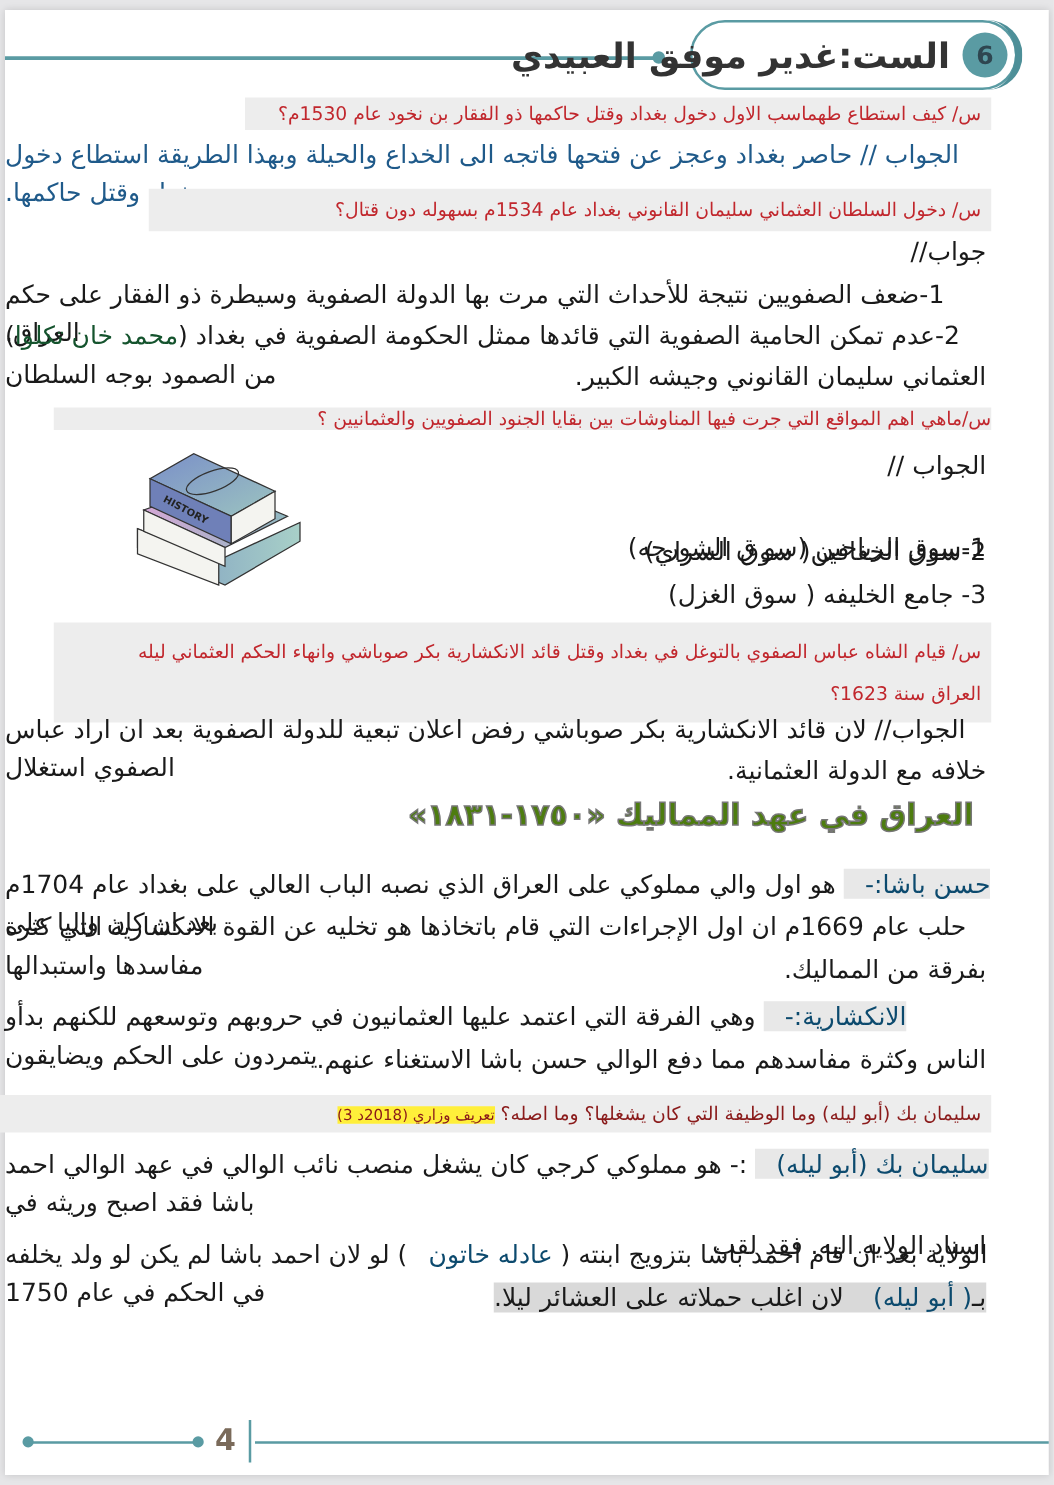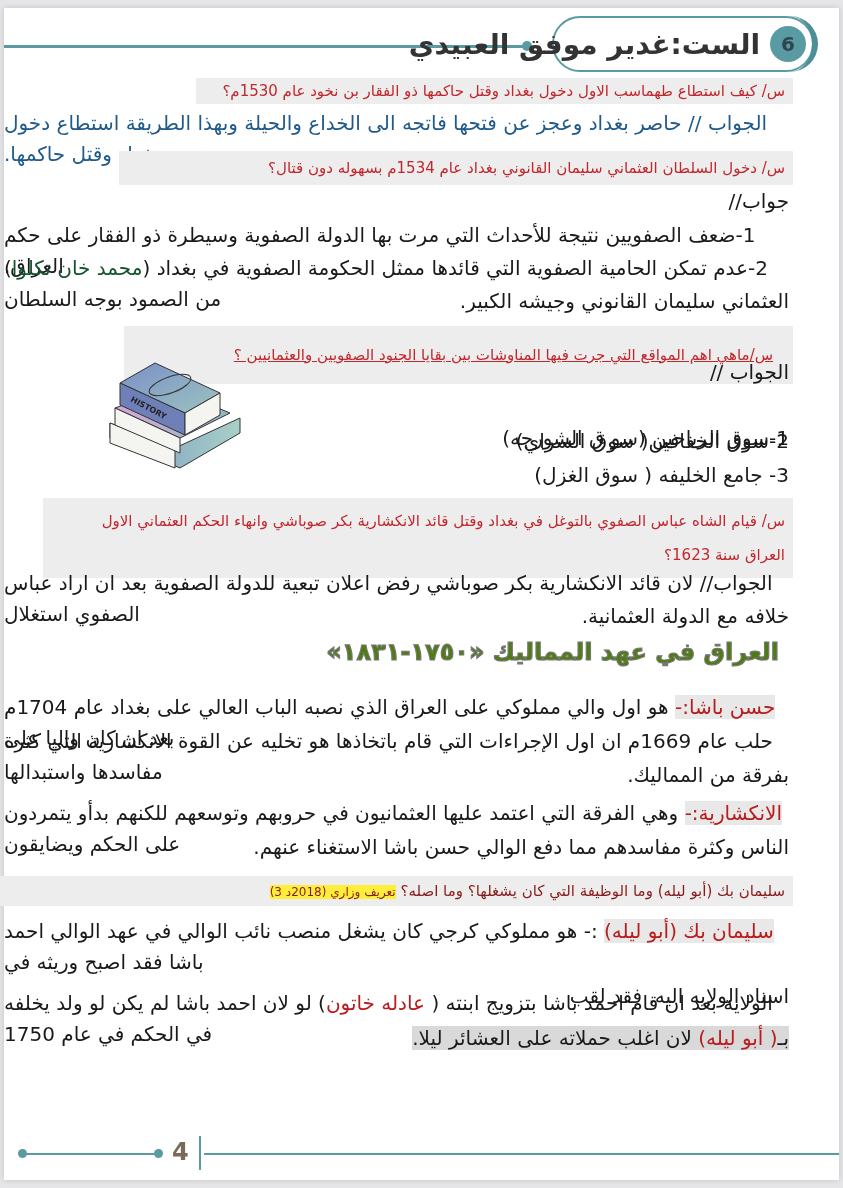--- a/index.html
+++ b/index.html
@@ -32,21 +32,21 @@
   .q {
     position: absolute; right: 46px; background: #ededed; color: #c1272d;
     font-size: 15px; padding: 4px 8px; direction: rtl; text-align: right;
   }
   .t {
     position: absolute; right: 50px; color: #1a1a1a; font-size: 20px; line-height: 31px;
     direction: rtl; text-align: left;
   }
   .blue { color: #1f5a8a; }
   .orange { color: #14532d; }
-  .red { color: #b91c1c; }
+  .red { color: #0c4a6e; padding-left: 17px; }
   .hl-gray { background: #e8e8e8; }
   .hl-yellow { background: #ffef3a; color: #8a1a1a; font-size: 12px; }
   .title-outline {
     position: absolute; right: 60px; top: 630px; font-size: 24px; font-weight: bold;
     color: #4d7c0f; -webkit-text-stroke: 1.2px #777; direction: rtl;
   }
   .books { position: absolute; left: 96px; top: 335px; width: 150px; height: 145px; }
 
   
   .ftr-line1 { position: absolute; left: 18px; top: 1145px; width: 136px; height: 2px; background: #5a9ba3; }
@@ -74,28 +74,28 @@
     <div class="t blue" style="top:100px;">الجواب // حاصر بغداد وعجز عن فتحها فاتجه الى الخداع والحيلة وبهذا الطريقة استطاع دخول بغداد وقتل حاكمها.</div>
 
     <div class="q" style="top:143px; width:674px; padding:8px;">س/ دخول السلطان العثماني سليمان القانوني بغداد عام 1534م بسهوله دون قتال؟</div>
     <div class="t" style="top:178px;">جواب//</div>
     <div class="t" style="top:212px;">1-ضعف الصفويين نتيجة للأحداث التي مرت بها الدولة الصفوية وسيطرة ذو الفقار على حكم العراق.</div>
     <div class="t" style="top:245px; right:46px;">
       <span>2-عدم تمكن الحامية الصفوية التي قائدها ممثل الحكومة الصفوية في بغداد (</span><span class="orange">محمد خان تكلوا</span><span>) من الصمود بوجه السلطان</span>
     </div>
     <div class="t" style="top:278px;">العثماني سليمان القانوني وجيشه الكبير.</div>
 
-    <div class="q" style="top:318px; width:669px; padding:20px;text-decoration:underline;">س/ماهي اهم المواقع التي جرت فيها المناوشات بين بقايا الجنود الصفويين والعثمانيين ؟</div>
+    <div class="q" style="top:318px; width:750px; padding:0;">س/ماهي اهم المواقع التي جرت فيها المناوشات بين بقايا الجنود الصفويين والعثمانيين ؟</div>
     <div class="t" style="top:349px;">الجواب //</div>
     <div class="t" style="top:383px;margin-top:32px;">1-سوق الرياحين (سو ق الشورجه)</div>
     <div class="t" style="top:418px;">2-سوق الخفافين( سوق السراي)</div>
     <div class="t" style="top:452px;">3- جامع الخليفه ( سوق الغزل)</div>
 
     <div class="q" style="top:490px; width:750px; line-height:34px; padding:6px 8px;">
-      <div>س/ قيام الشاه عباس الصفوي بالتوغل في بغداد وقتل قائد الانكشارية بكر صوباشي وانهاء الحكم العثماني الاول</div>
+      <div>س/ قيام الشاه عباس الصفوي بالتوغل في بغداد وقتل قائد الانكشارية بكر صوباشي وانهاء الحكم العثماني ليله</div>
       <div>العراق سنة 1623؟</div>
     </div>
     <div class="t" style="top:560px; right:46px;">الجواب// لان قائد الانكشارية بكر صوباشي رفض اعلان تبعية للدولة الصفوية بعد ان اراد عباس الصفوي استغلال</div>
     <div class="t" style="top:593px;">خلافه مع الدولة العثمانية.</div>
 
     <div class="title-outline">العراق في عهد المماليك «١٧٥٠-١٨٣١»</div>
 
     <div class="t" style="top:684px; right:46px;">
       <span class="red hl-gray">حسن باشا:-</span><span> هو اول والي مملوكي على العراق الذي نصبه الباب العالي على بغداد عام 1704م بعد ان كان واليا على</span>
     </div>

